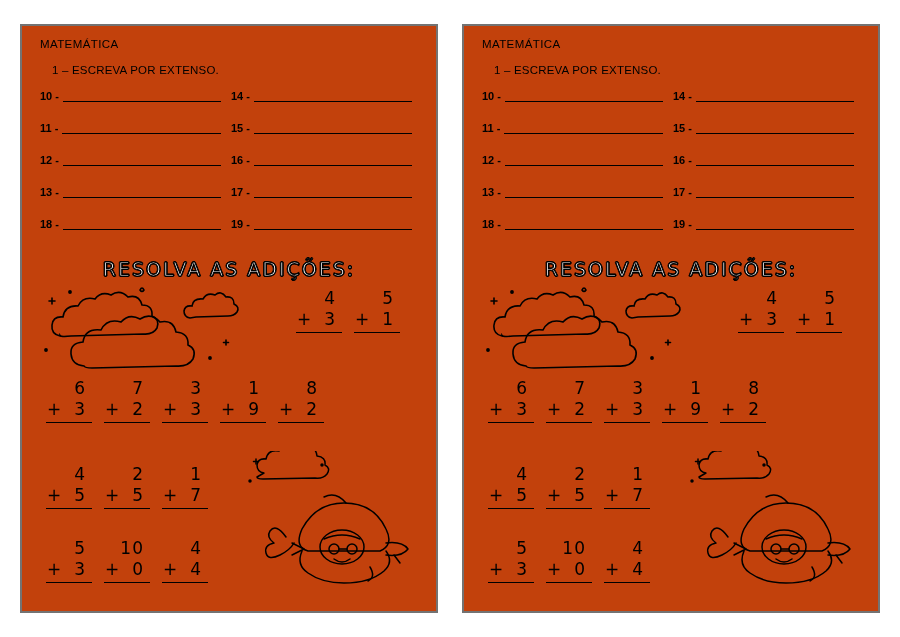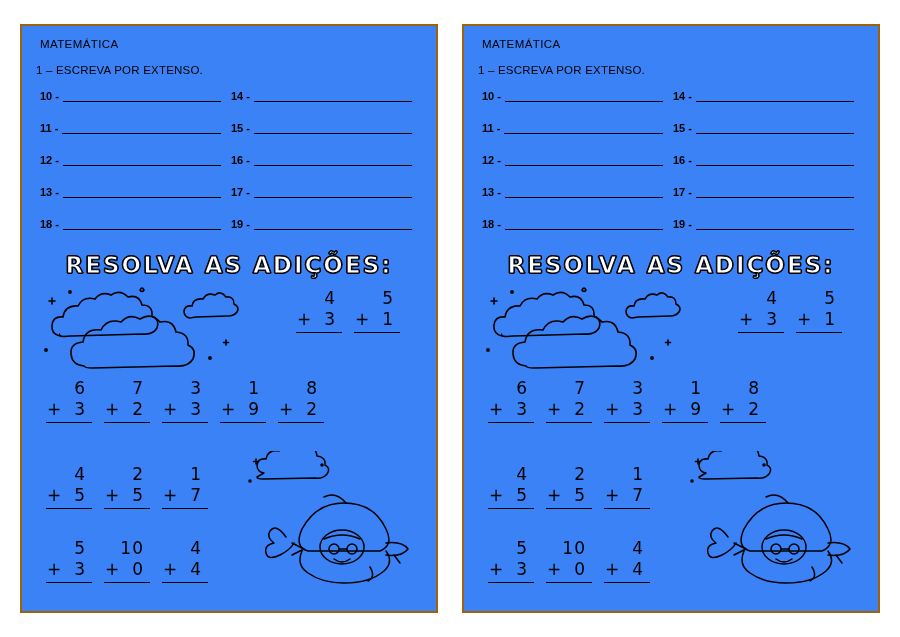--- a/index.html
+++ b/index.html
@@ -19,35 +19,35 @@
     width: 900px;
     height: 637px;
     display: flex;
     gap: 24px;
     padding: 24px 20px;
     box-sizing: border-box;
   }
   .worksheet {
     position: relative;
     flex: 1 1 0;
-    border: 2px solid #a16207;
+    border: 2px solid #737373;
     box-sizing: border-box;
     padding: 10px 14px 12px 14px;
-    background: #3b82f6;
+    background: #c2410c;
     overflow: hidden;
   }
   .subject {
     font-size: 11.5px;
     letter-spacing: .4px;
     margin: 2px 0 14px 4px;
   }
   .instruction {
     font-size: 11.5px;
     letter-spacing: .2px;
-    margin: 0 0 14px 0;
+    margin: 0 0 14px 16px;
   }
   .numlines {
     margin: 0 0 10px 4px;
   }
   .numrow {
     display: flex;
     align-items: flex-end;
     margin-bottom: 20px;
   }
   .numcell {
@@ -70,24 +70,24 @@
   }
   
   .activity {
     position: relative;
     height: 345px;
   }
   .title-art {
     position: absolute;
     left: 50%;
     transform: translateX(-50%);
-    top: 2px;
+    top: 8px;
     font-family: "DejaVu Sans", sans-serif;
-    font-size: 23px;
-    font-weight: bold;
+    font-size: 19px;
+    font-weight: normal;
     letter-spacing: 2px;
     white-space: nowrap;
     color: #fff;
     -webkit-text-stroke: 1.1px #000;
     text-shadow:
       1px 0 0 #000, -1px 0 0 #000, 0 1px 0 #000, 0 -1px 0 #000;
   }
   .cloud-art {
     position: absolute;
     left: 4px;

